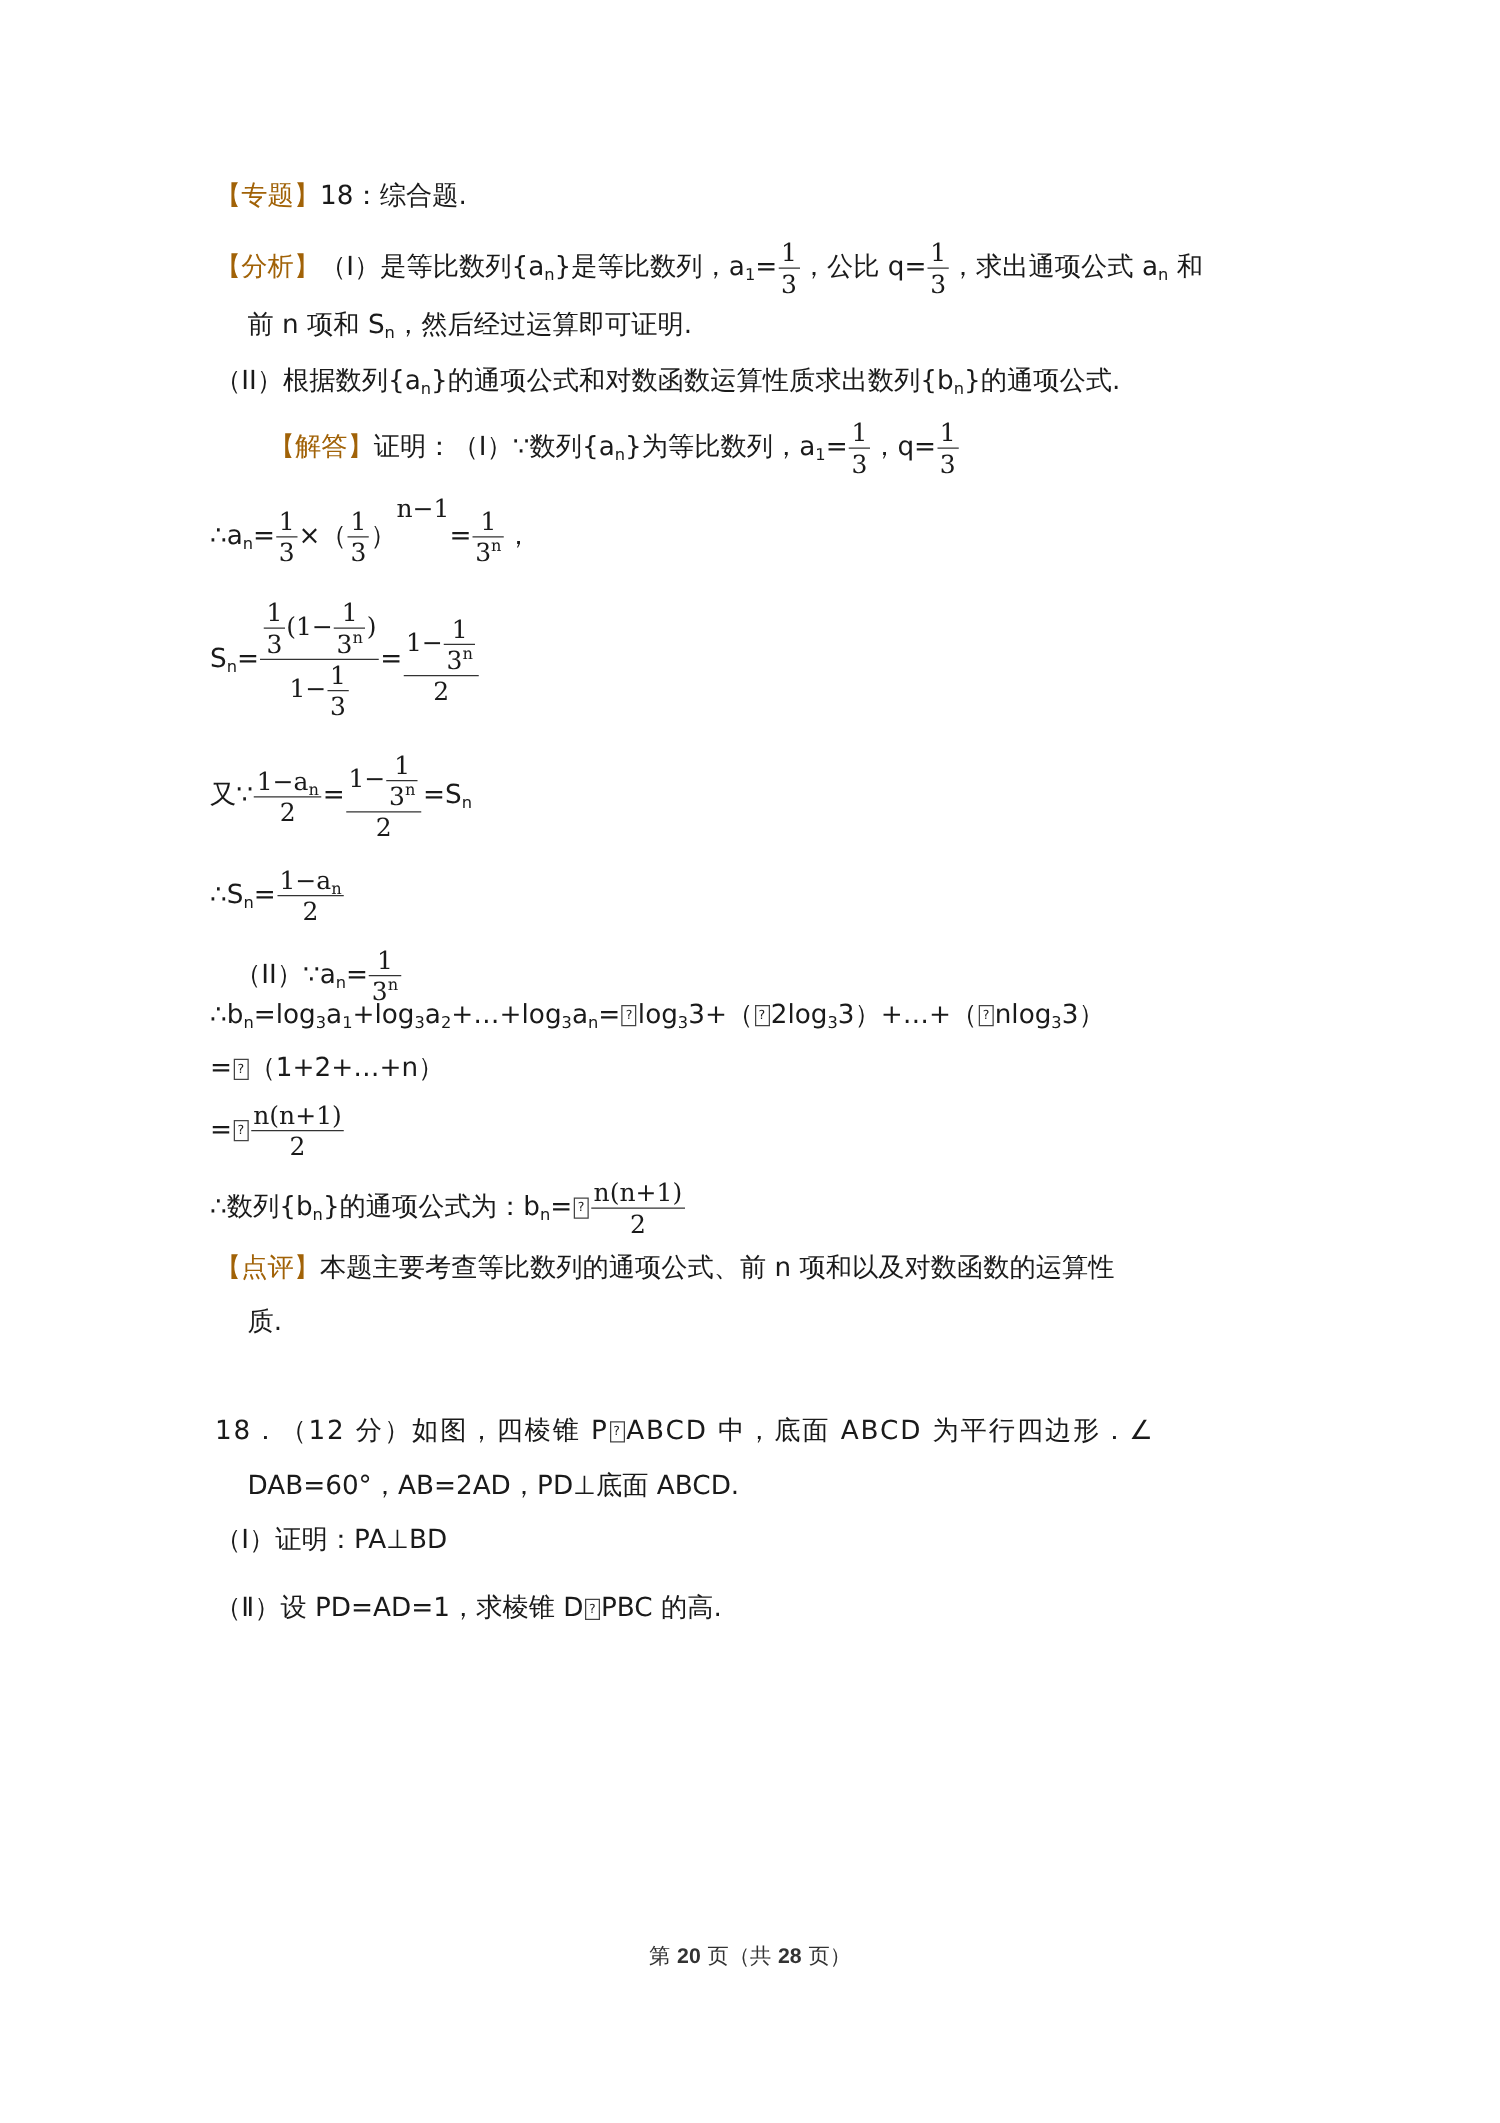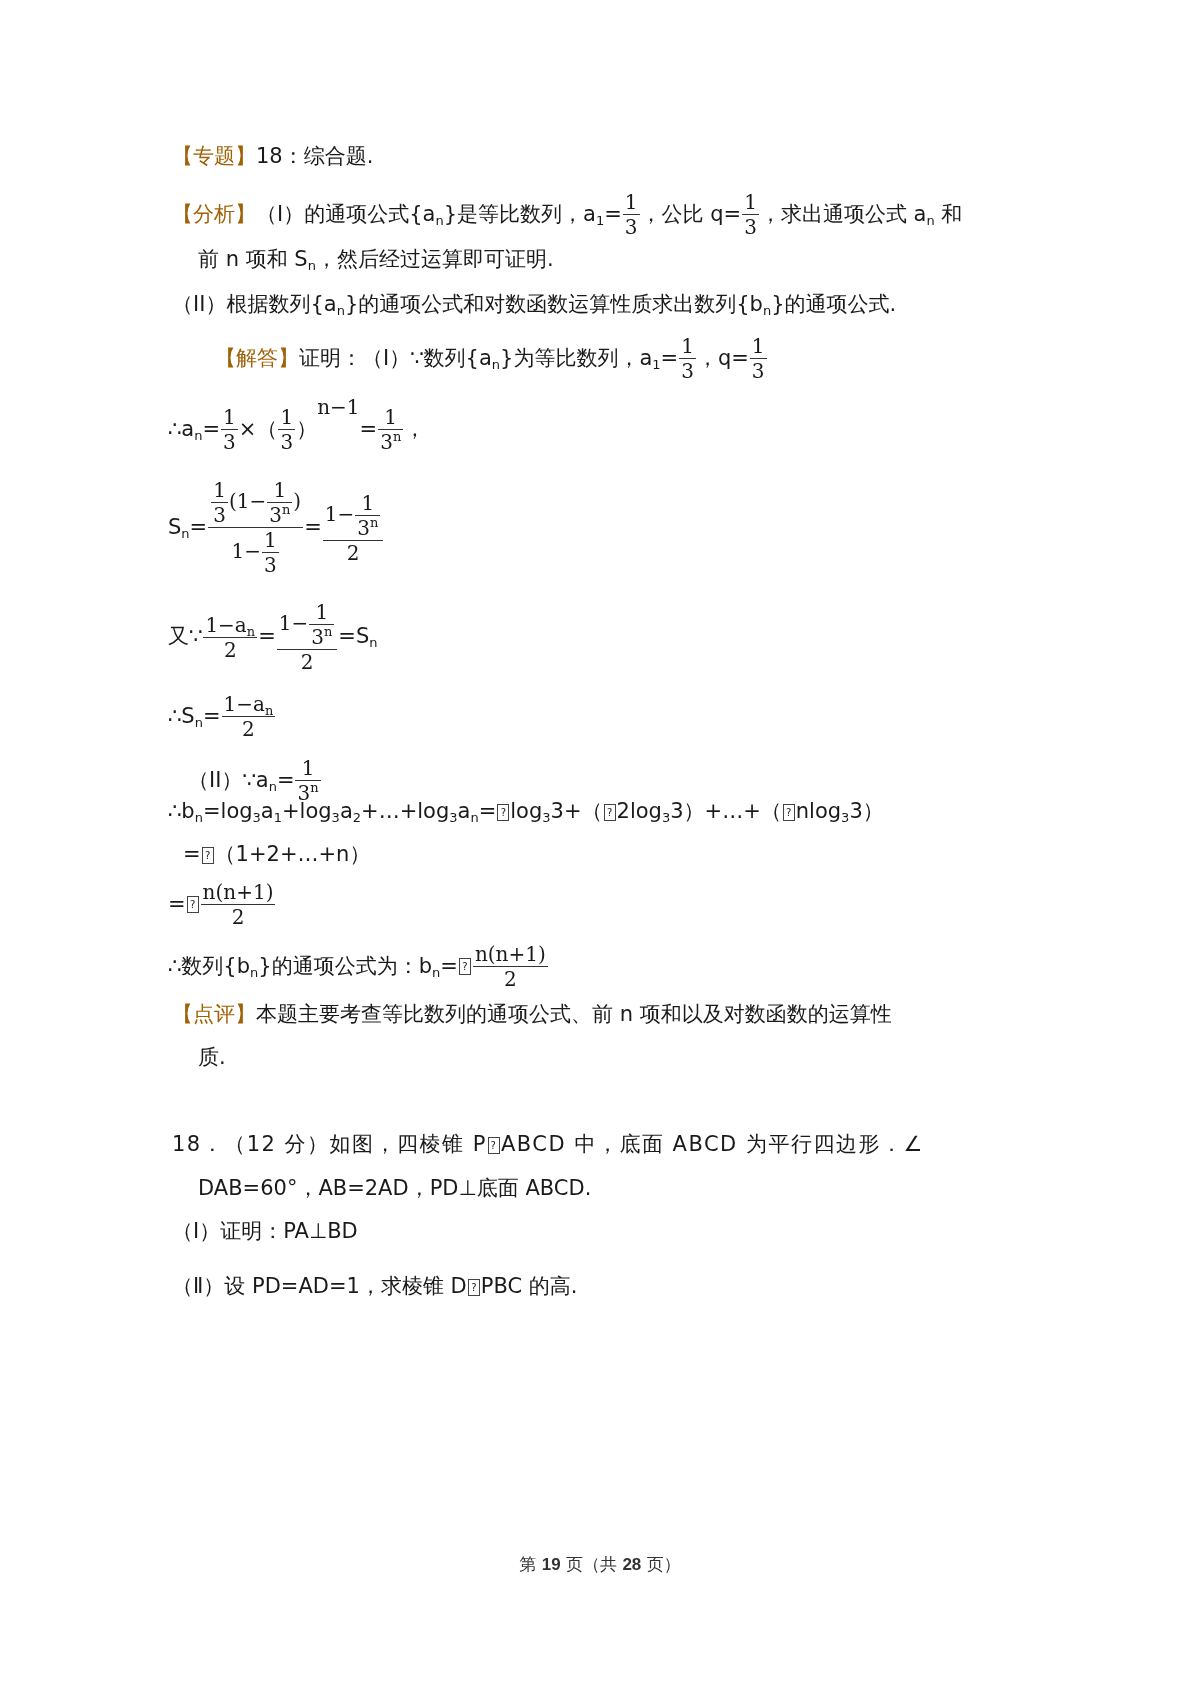--- a/index.html
+++ b/index.html
@@ -20,21 +20,21 @@
   .footer b { font-family: "Liberation Sans", sans-serif; }
 </style>
 </head>
 <body>
 
 <div class="line" style="top:142px;left:172px;">
   <span class="label">【专题】</span><span>18：综合题.</span>
 </div>
 
 <div class="line" style="top:190px;left:172px;">
-  <span class="label">【分析】</span><span>（I）的通项公式{a</span><sub>n</sub><span>}是等比数列，a</span><sub>1</sub><span>=</span><span class="frac math"><span class="num">1</span><span class="den">3</span></span><span>，公比 q=</span><span class="frac math"><span class="num">1</span><span class="den">3</span></span><span>，求出通项公式 a</span><sub>n</sub><span> 和</span>
+  <span class="label">【分析】</span><span>（I）是等比数列{a</span><sub>n</sub><span>}是等比数列，a</span><sub>1</sub><span>=</span><span class="frac math"><span class="num">1</span><span class="den">3</span></span><span>，公比 q=</span><span class="frac math"><span class="num">1</span><span class="den">3</span></span><span>，求出通项公式 a</span><sub>n</sub><span> 和</span>
 </div>
 
 <div class="line" style="top:245px;left:198px;">
   <span>前 n 项和 S</span><sub>n</sub><span>，然后经过运算即可证明.</span>
 </div>
 
 <div class="line" style="top:290px;left:172px;">
   <span>（II）根据数列{a</span><sub>n</sub><span>}的通项公式和对数函数运算性质求出数列{b</span><sub>n</sub><span>}的通项公式.</span>
 </div>
 
@@ -59,21 +59,21 @@
 </div>
 
 <div class="line" style="top:740px;left:188px;margin-top:16px;">
   <span>（II）∵a</span><sub>n</sub><span>=</span><span class="frac math"><span class="num">1</span><span class="den"><span>3</span><sup>n</sup></span></span>
 </div>
 
 <div class="line" style="top:797px;left:168px;">
   <span>∴b</span><sub>n</sub><span>=log</span><sub>3</sub><span>a</span><sub>1</sub><span>+log</span><sub>3</sub><span>a</span><sub>2</sub><span>+…+log</span><sub>3</sub><span>a</span><sub>n</sub><span>=</span><span class="box">?</span><span>log</span><sub>3</sub><span>3+（</span><span class="box">?</span><span>2log</span><sub>3</sub><span>3）+…+（</span><span class="box">?</span><span>nlog</span><sub>3</sub><span>3）</span>
 </div>
 
-<div class="line" style="top:840px;left:168px;margin-left:15px;">
+<div class="line" style="top:840px;left:168px;">
   <span>=</span><span class="box">?</span><span>（1+2+…+n）</span>
 </div>
 
 <div class="line" style="top:880px;left:168px;">
   <span>=</span><span class="box">?</span><span class="frac math"><span class="num">n(n+1)</span><span class="den">2</span></span>
 </div>
 
 <div class="line" style="top:942px;left:168px;">
   <span>∴数列{b</span><sub>n</sub><span>}的通项公式为：b</span><sub>n</sub><span>=</span><span class="box">?</span><span class="frac math"><span class="num">n(n+1)</span><span class="den">2</span></span>
 </div>
@@ -92,14 +92,14 @@
   <span>DAB=60°，AB=2AD，PD⊥底面 ABCD.</span>
 </div>
 <div class="line" style="top:1217px;left:172px;">
   <span>（Ⅰ）证明：PA⊥BD</span>
 </div>
 <div class="line" style="top:1260px;left:172px;margin-top:12px;">
   <span>（Ⅱ）设 PD=AD=1，求棱锥 D</span><span class="box">?</span><span>PBC 的高.</span>
 </div>
 
 <div class="footer">
-  <span>第 </span><b>19</b><span> 页（共 </span><b>28</b><span> 页）</span>
+  <span>第 </span><b>20</b><span> 页（共 </span><b>28</b><span> 页）</span>
 </div>
 
 </body></html>

